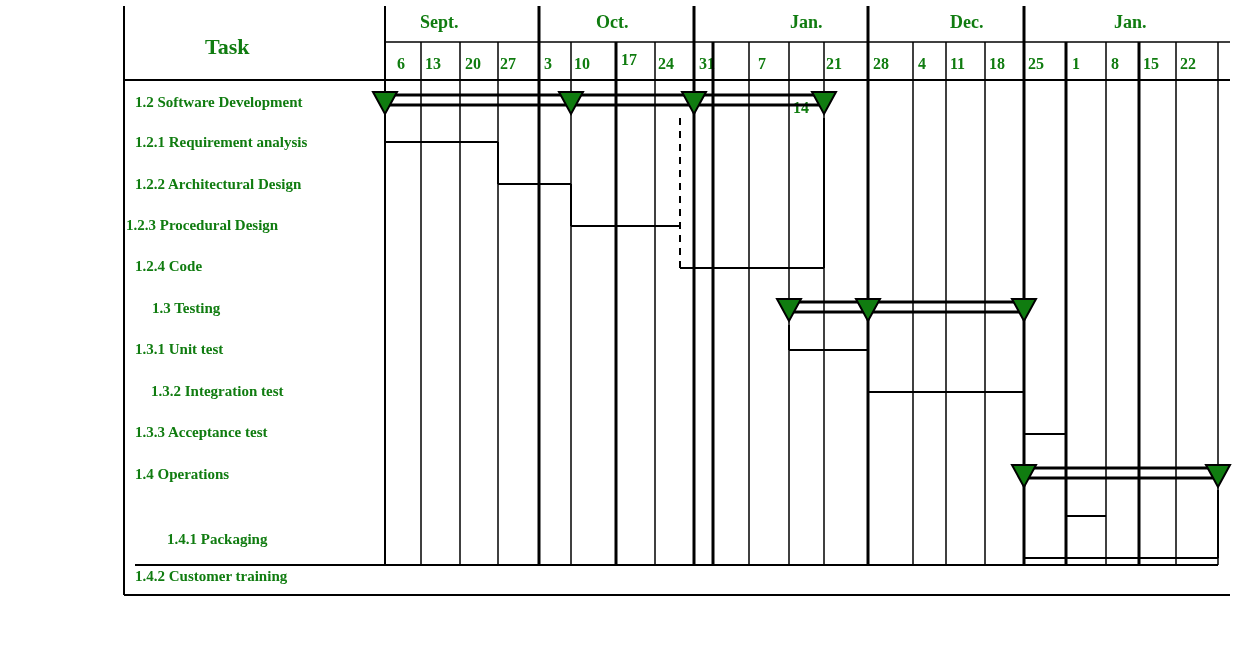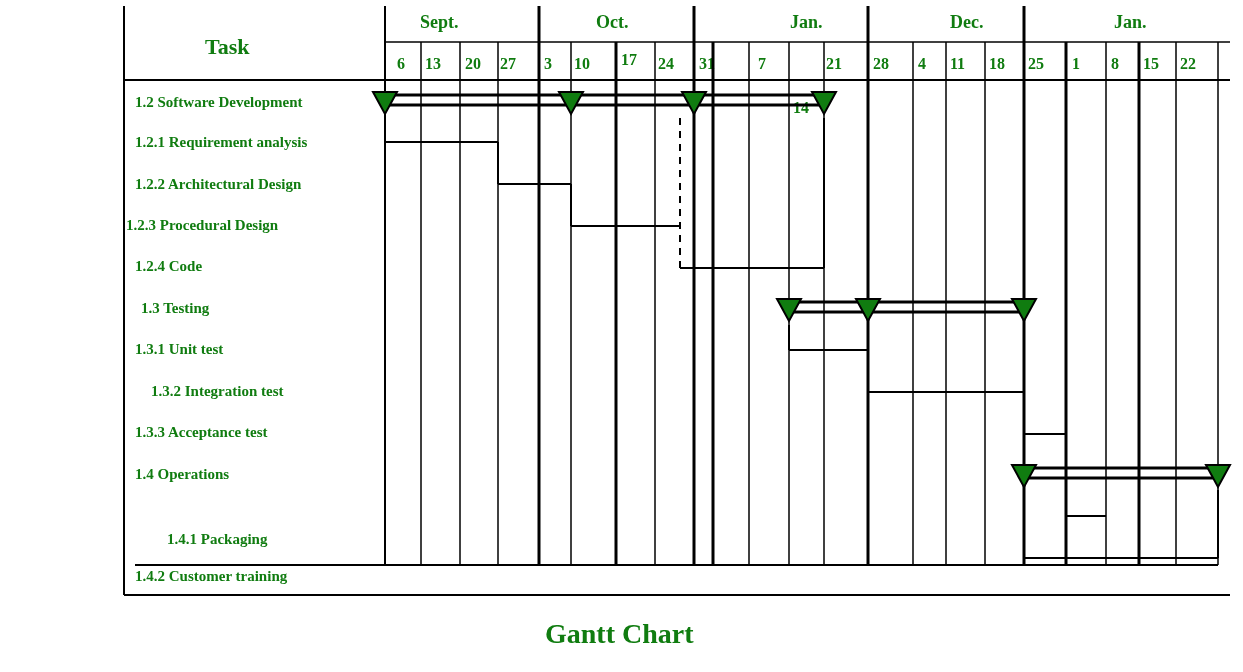--- a/index.html
+++ b/index.html
@@ -45,29 +45,28 @@
   <div class="day" style="left:1072px;top:55px;">1</div>
   <div class="day" style="left:1111px;top:55px;">8</div>
   <div class="day" style="left:1143px;top:55px;">15</div>
   <div class="day" style="left:1180px;top:55px;">22</div>
 
   <div class="task" style="left:135px;top:94px;">1.2 Software Development</div>
   <div class="task" style="left:135px;top:134px;">1.2.1 Requirement analysis</div>
   <div class="task" style="left:135px;top:176px;">1.2.2 Architectural Design</div>
   <div class="task" style="left:126px;top:217px;">1.2.3 Procedural Design</div>
   <div class="task" style="left:135px;top:258px;">1.2.4 Code</div>
-  <div class="task" style="left:141px;top:300px;">1.3 Testing</div>
+  <div class="task" style="left:152px;top:300px;">1.3 Testing</div>
   <div class="task" style="left:135px;top:341px;">1.3.1 Unit test</div>
   <div class="task" style="left:135px;top:383px;margin-left:16px;">1.3.2 Integration test</div>
   <div class="task" style="left:135px;top:424px;">1.3.3 Acceptance test</div>
   <div class="task" style="left:135px;top:466px;">1.4 Operations</div>
   <div class="task" style="left:135px;top:531px;margin-left:32px;">1.4.1 Packaging</div>
   <div class="task" style="left:135px;top:568px;">1.4.2 Customer training</div>
 
-  <div class="title" style="left:545px;top:618px;">Gantt Chart</div>
 
   <svg width="1243" height="672">
 
     <line x1="124" y1="6" x2="124" y2="595" stroke="#000" stroke-width="2"></line>
     <line x1="124" y1="595" x2="1230" y2="595" stroke="#000" stroke-width="2"></line>
 
     <line x1="124" y1="80" x2="1230" y2="80" stroke="#000" stroke-width="2"></line>
 
     <line x1="385" y1="42" x2="1230" y2="42" stroke="#000" stroke-width="1.5"></line>
 

